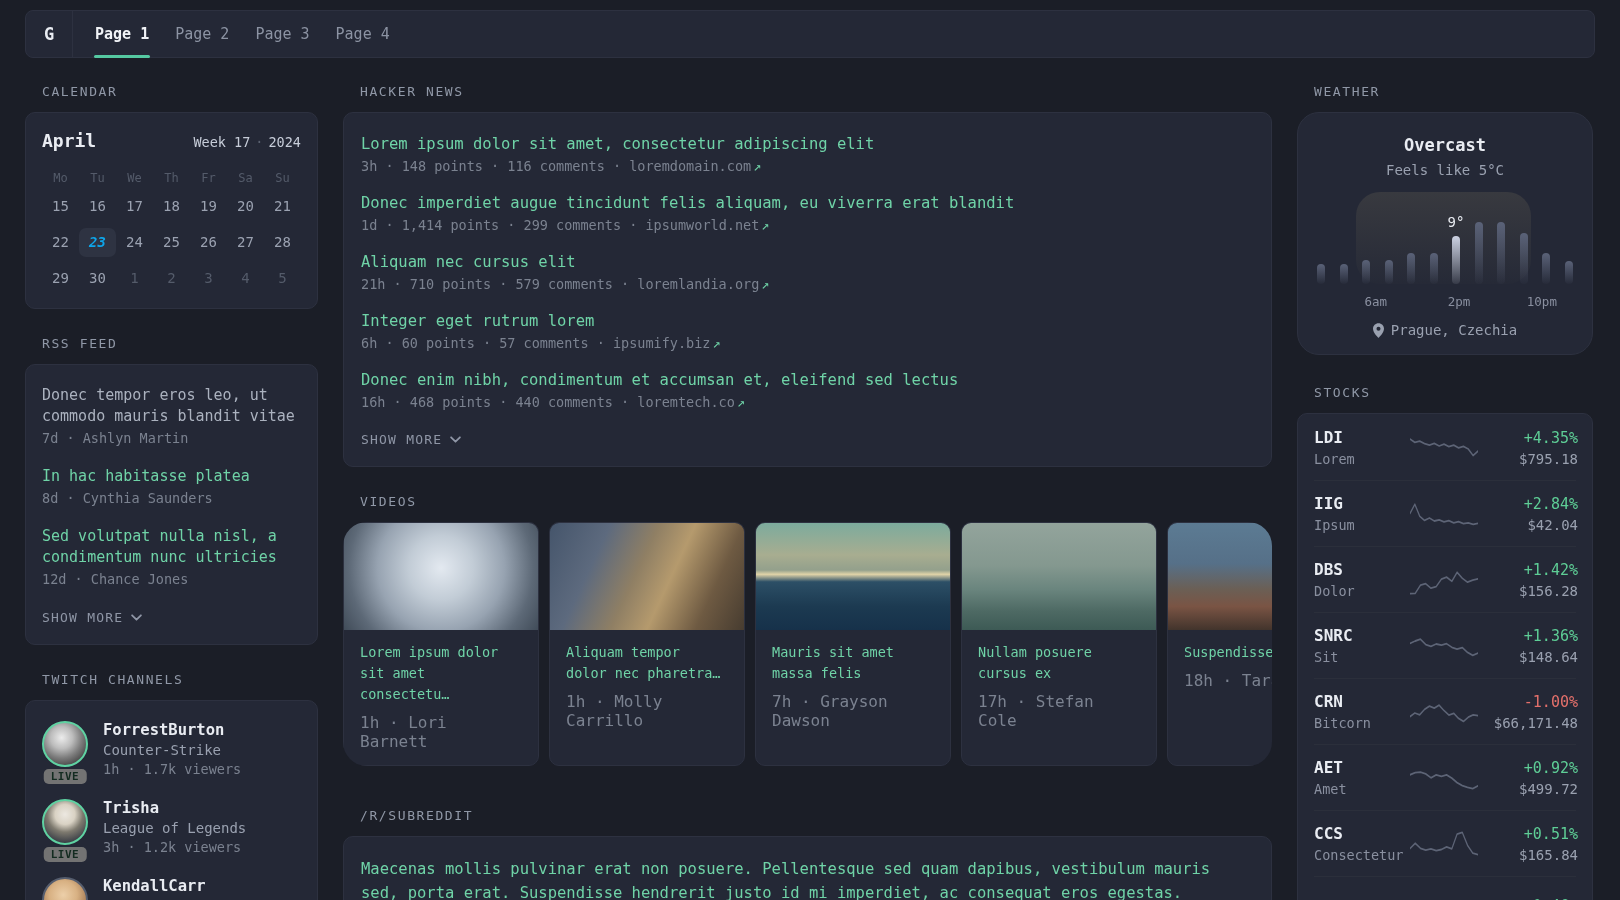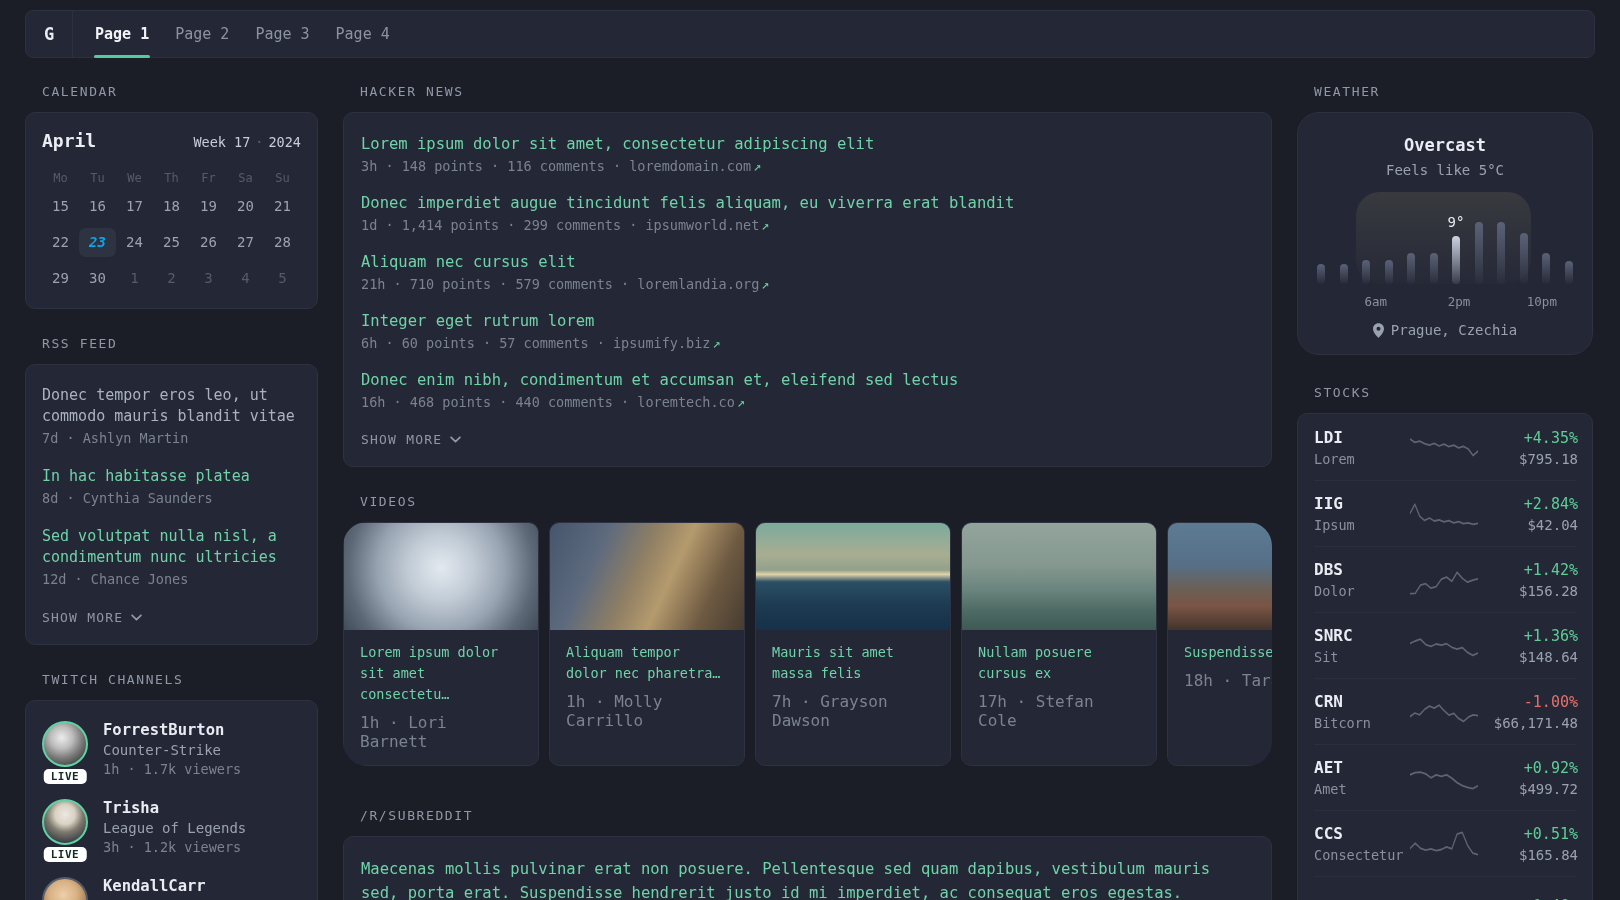--- a/index.html
+++ b/index.html
@@ -80,21 +80,21 @@
   .tw-card { padding: 20px 16px 16px 16px; }
   .tw-row { display: flex; gap: 15px; margin-bottom: 22px; cursor: pointer; }
   .tw-avatar-wrap { position: relative; width: 46px; flex: none; }
   .tw-avatar {
     width: 46px; height: 46px; border-radius: 50%;
     border: 2px solid #5fd2a2;
   }
   .tw-avatar.offline { border-color: #555d6e; }
   .tw-badge {
     position: absolute; left: 50%; transform: translateX(-50%); bottom: -7px;
-    background: #ffffff; color: #132b20; font-size: 11px; font-weight: bold;
+    background: #737373; color: #132b20; font-size: 11px; font-weight: bold;
     padding: 1px 7px; border-radius: 5px; letter-spacing: 0.5px; text-align: right;
   }
   .tw-name { font-size: 15.5px; font-weight: bold; color: #e9ecf2; }
   .tw-game { font-size: 14px; color: #9aa1b0; margin-top: 3px; }
   
   .hn-card { padding: 20px 17px 18px 17px; }
   .feed-item { margin-bottom: 18px; }
   .feed-item .link-title { font-size: 15.5px; line-height: 22px; }
   .hn-card .show-more { margin-top: 4px; }
   .sub-card { padding: 20px 17px 22px 17px; }

